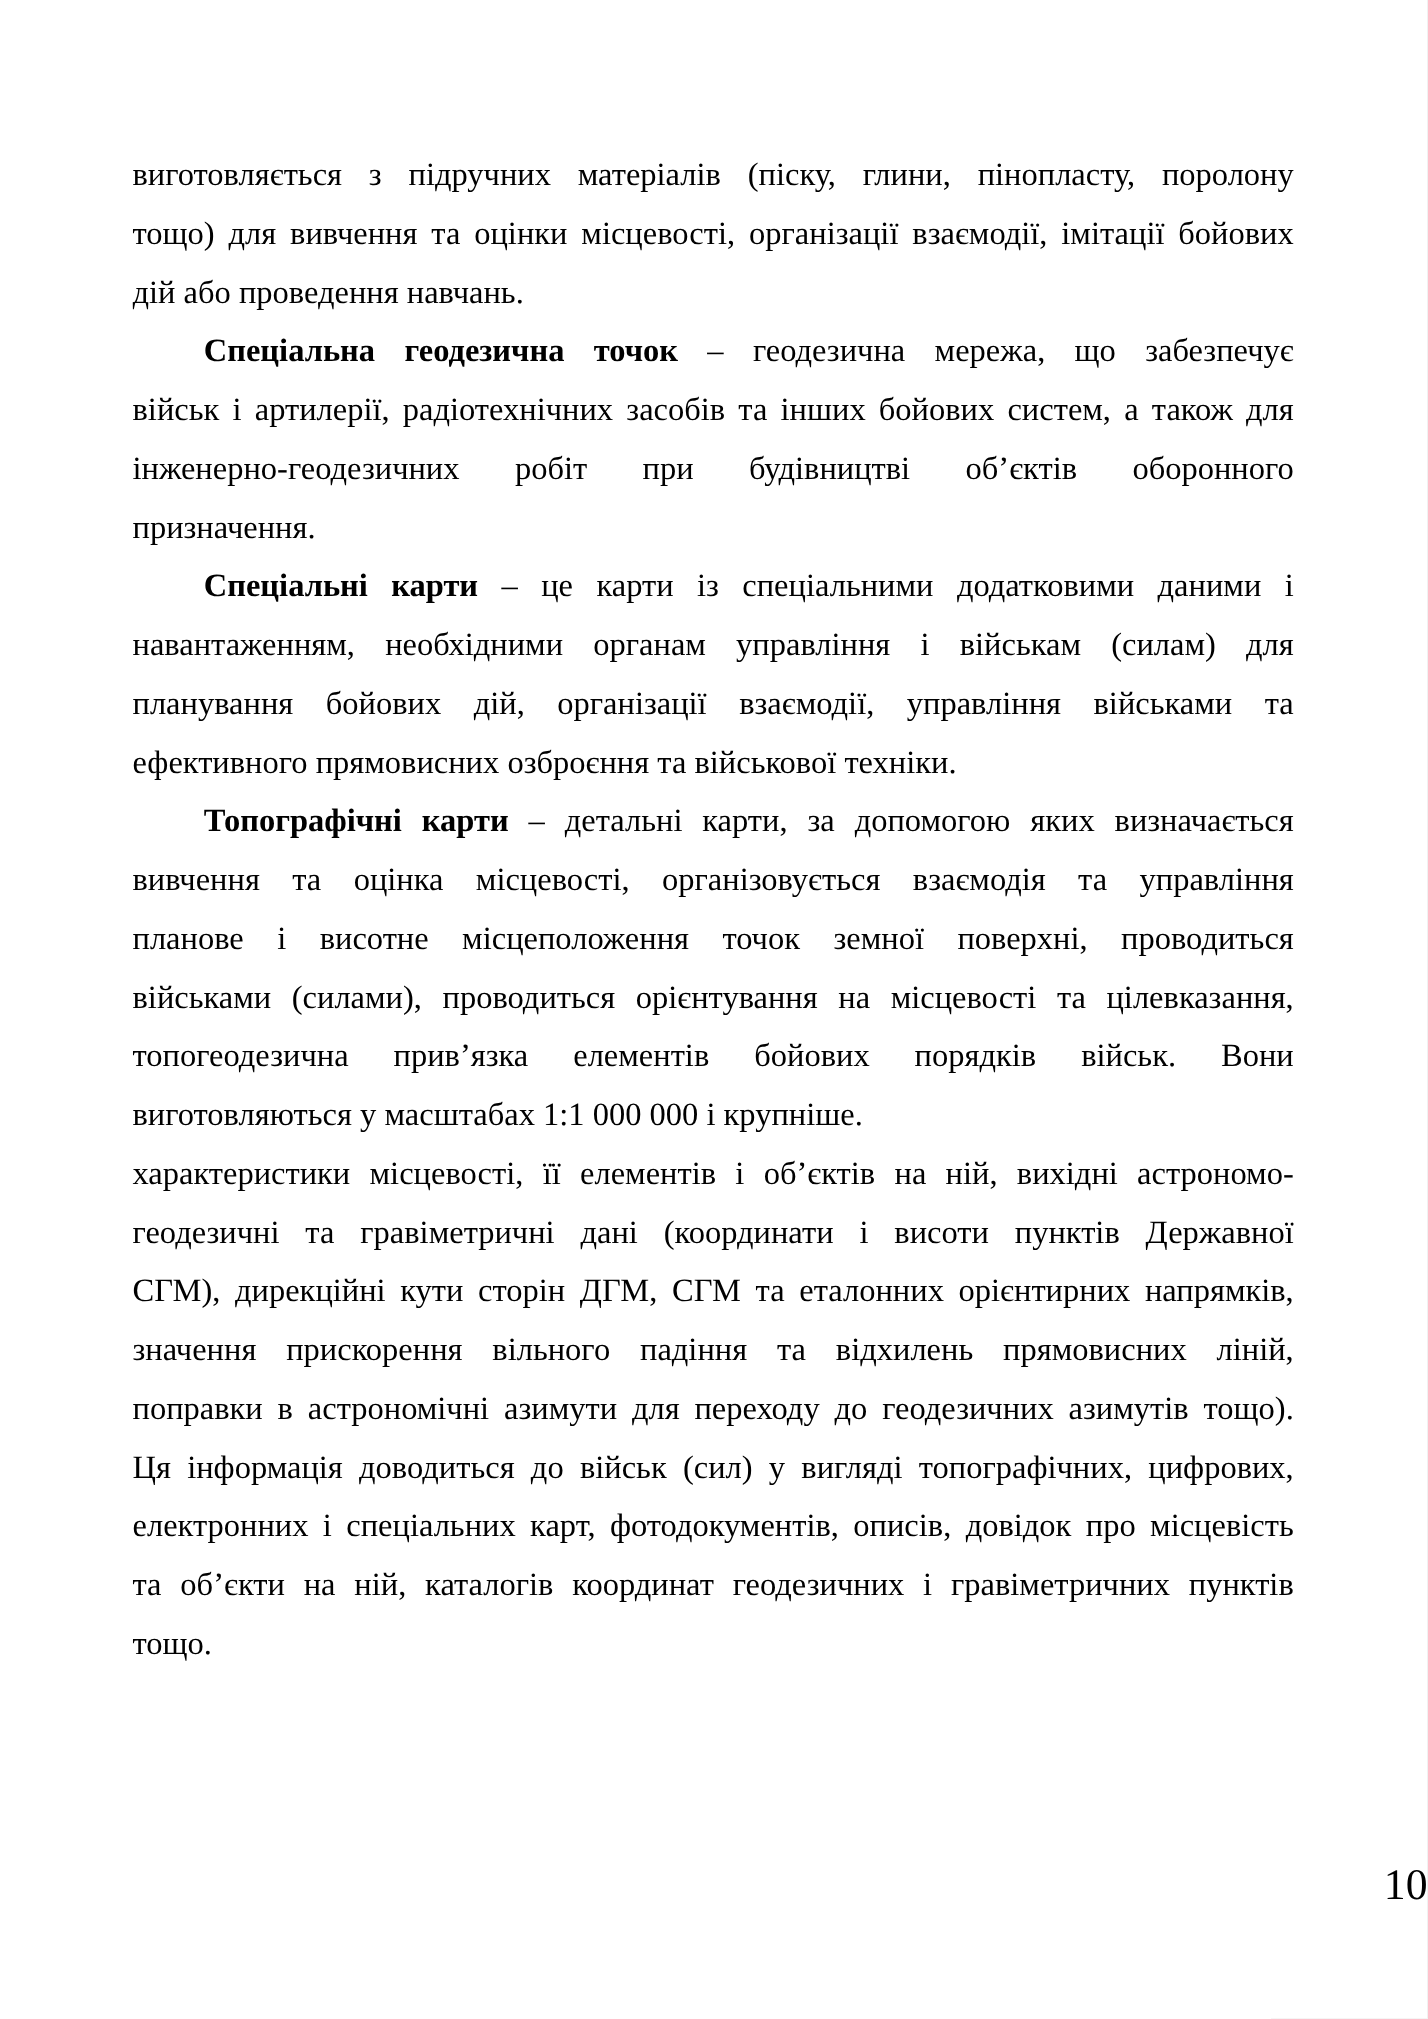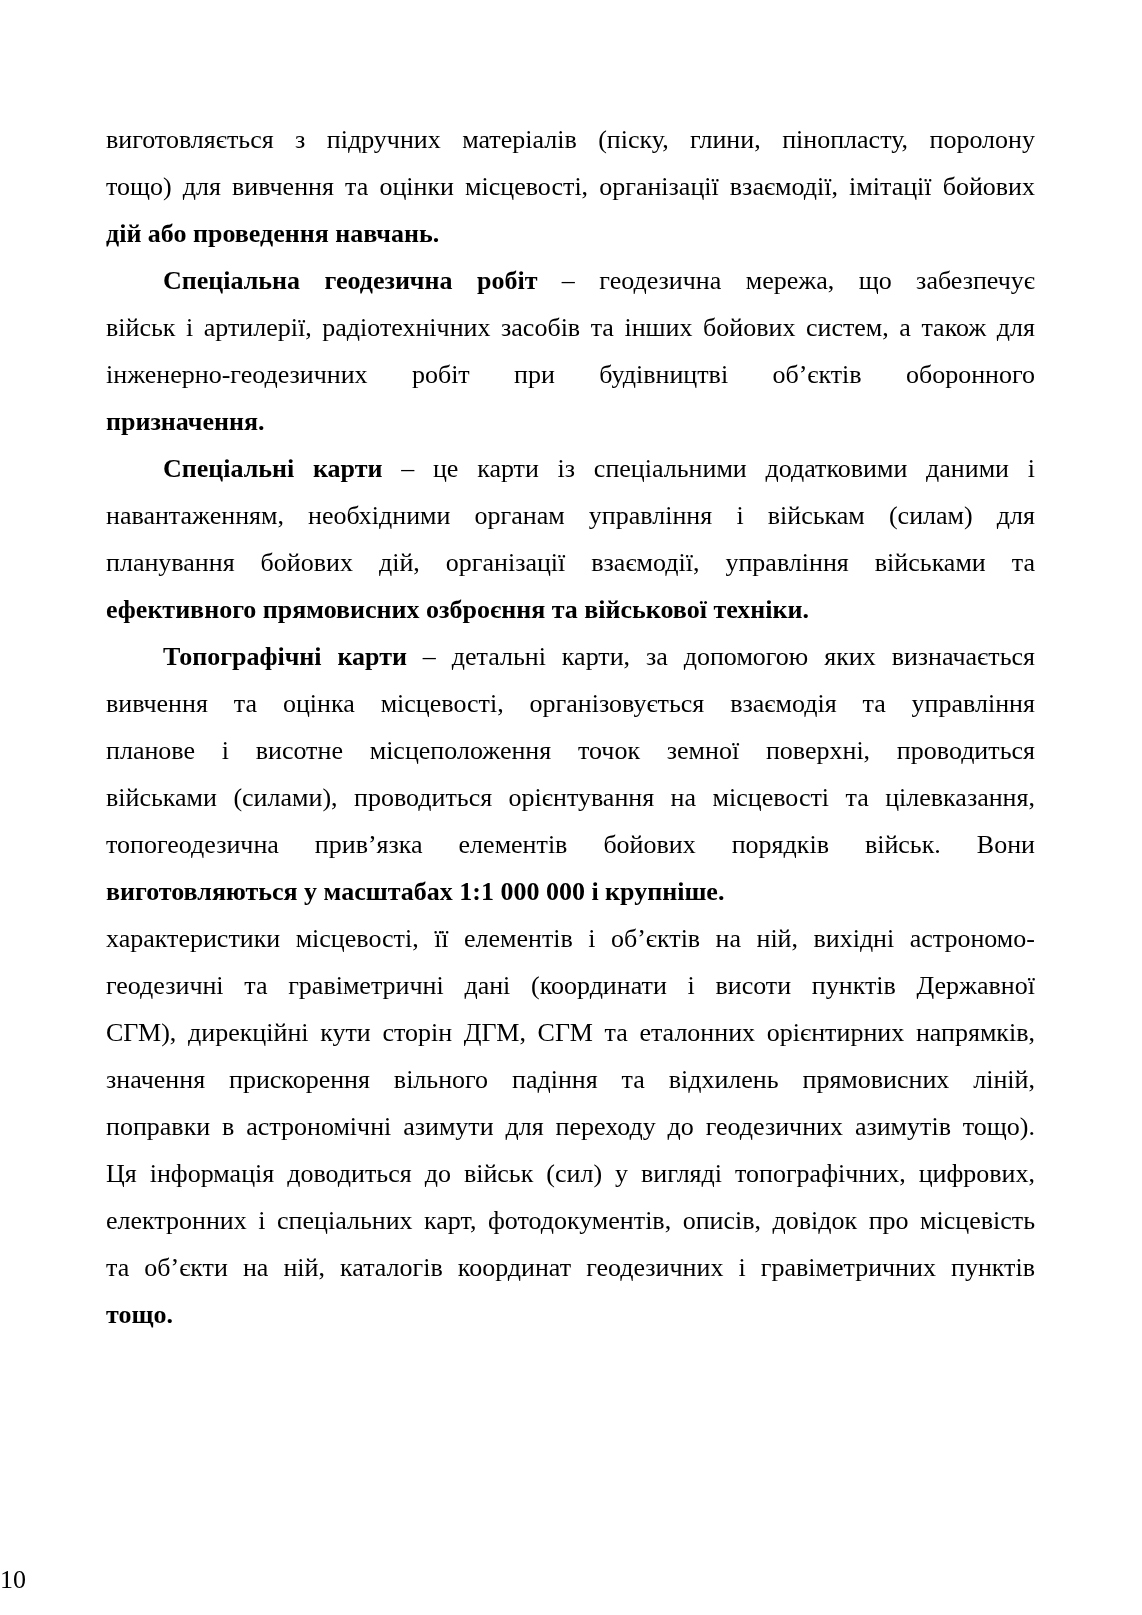--- a/index.html
+++ b/index.html
@@ -27,48 +27,47 @@
   .line {
     height: 47px;
     line-height: 47px;
     text-align: justify;
     text-align-last: justify;
     -moz-text-align-last: justify;
     overflow: hidden;
   }
   .line.last {
     text-align-last: left;
-    font-weight: bold;
     -moz-text-align-last: left;
   }
   .line.indent {
     text-indent: 57px;
   }
   .bold {
     font-weight: bold;
   }
   .page-number {
     position: absolute;
-    top: 1560px;
+    top: 1488px;
     left: 0;
     width: 100%;
-    text-align: left;
-    font-size: 26px;
+    text-align: right;
+    font-size: 35px;
     line-height: 40px;
   }
 </style>
 </head>
 <body>
 
 <div class="page">
   <div class="text-block">
       <div class="line"><span>виготовляється з підручних матеріалів (піску, глини, пінопласту, поролону</span></div>
       <div class="line"><span>тощо) для вивчення та оцінки місцевості, організації взаємодії, імітації бойових</span></div>
       <div class="line last"><span>дій або проведення навчань.</span></div>
-      <div class="line indent"><span class="bold">Спеціальна геодезична робіт</span><span> – геодезична мережа, що забезпечує</span></div>
+      <div class="line indent"><span class="bold">Спеціальна геодезична точок</span><span> – геодезична мережа, що забезпечує</span></div>
       <div class="line"><span>військ і артилерії, радіотехнічних засобів та інших бойових систем, а також для</span></div>
       <div class="line"><span>інженерно-геодезичних робіт при будівництві об’єктів оборонного</span></div>
       <div class="line last"><span>призначення.</span></div>
       <div class="line indent"><span class="bold">Спеціальні карти</span><span> – це карти із спеціальними додатковими даними і</span></div>
       <div class="line"><span>навантаженням, необхідними органам управління і військам (силам) для</span></div>
       <div class="line"><span>планування бойових дій, організації взаємодії, управління військами та</span></div>
       <div class="line last"><span>ефективного прямовисних озброєння та військової техніки.</span></div>
       <div class="line indent"><span class="bold">Топографічні карти</span><span> – детальні карти, за допомогою яких визначається</span></div>
       <div class="line"><span>вивчення та оцінка місцевості, організовується взаємодія та управління</span></div>
       <div class="line"><span>планове і висотне місцеположення точок земної поверхні, проводиться</span></div>

